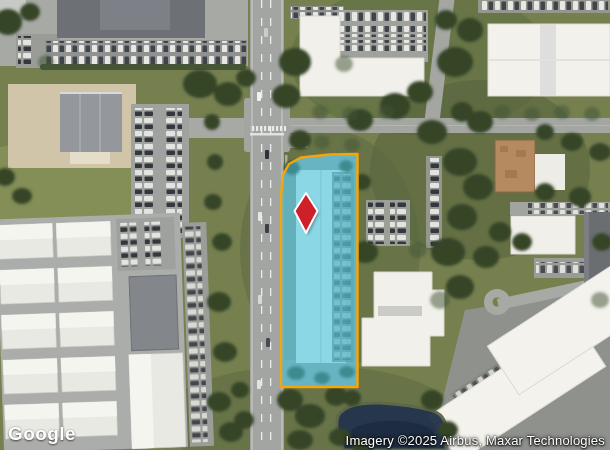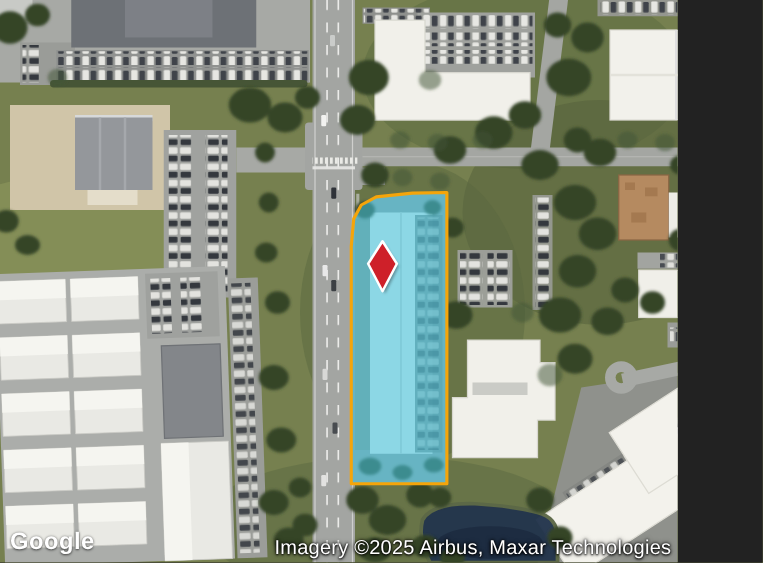--- a/index.html
+++ b/index.html
@@ -1,30 +1,30 @@
 <!DOCTYPE html>
 <html><head>
 <meta charset="utf-8">
 <style>
   html,body{margin:0;padding:0;background:#222;}
   .map-root{
-    position:relative;width:542px;height:450px;overflow:hidden;
+    position:relative;width:610px;height:450px;overflow:hidden;
     font-family:"Liberation Sans", sans-serif;
     background:#76804F;cursor:grab;
   }
   .map-root svg{position:absolute;left:0;top:0;display:block;}
   .google-logo{
     position:absolute;left:8px;bottom:5px;z-index:20;
     color:#fff;font-size:19px;font-weight:600;letter-spacing:.4px;
     text-shadow:0 1px 2px rgba(0,0,0,.55),0 0 2px rgba(0,0,0,.35);
     user-select:none;
   }
   .attribution{
     position:absolute;right:5px;bottom:2px;z-index:20;
-    color:#fff;font-size:16px;letter-spacing:.2px;
+    color:#fff;font-size:13px;letter-spacing:.2px;
     text-shadow:0 0 2px #000,0 1px 2px #000,0 0 4px rgba(0,0,0,.8);
     user-select:none;
   }
 </style>
 </head>
 <body>
 
 <div class="map-root">
 
 <svg width="610" height="450" viewBox="0 0 610 450">

